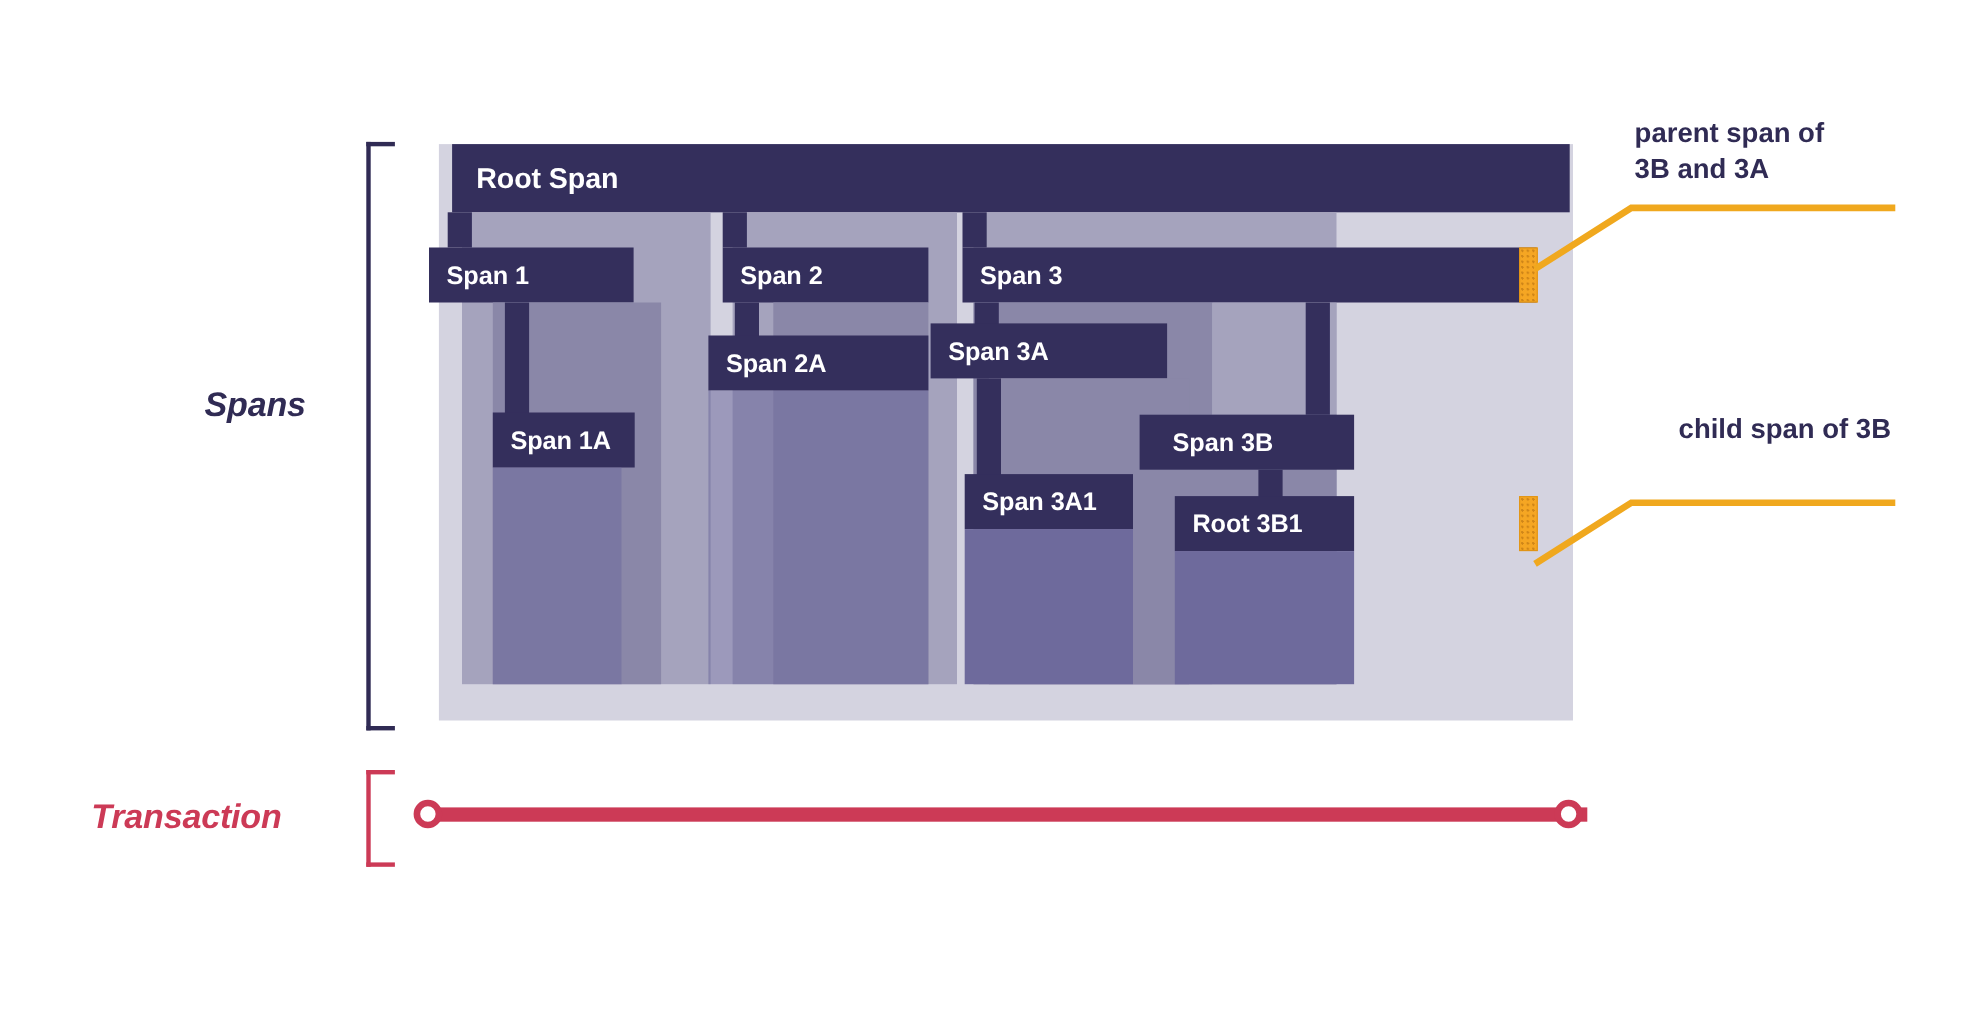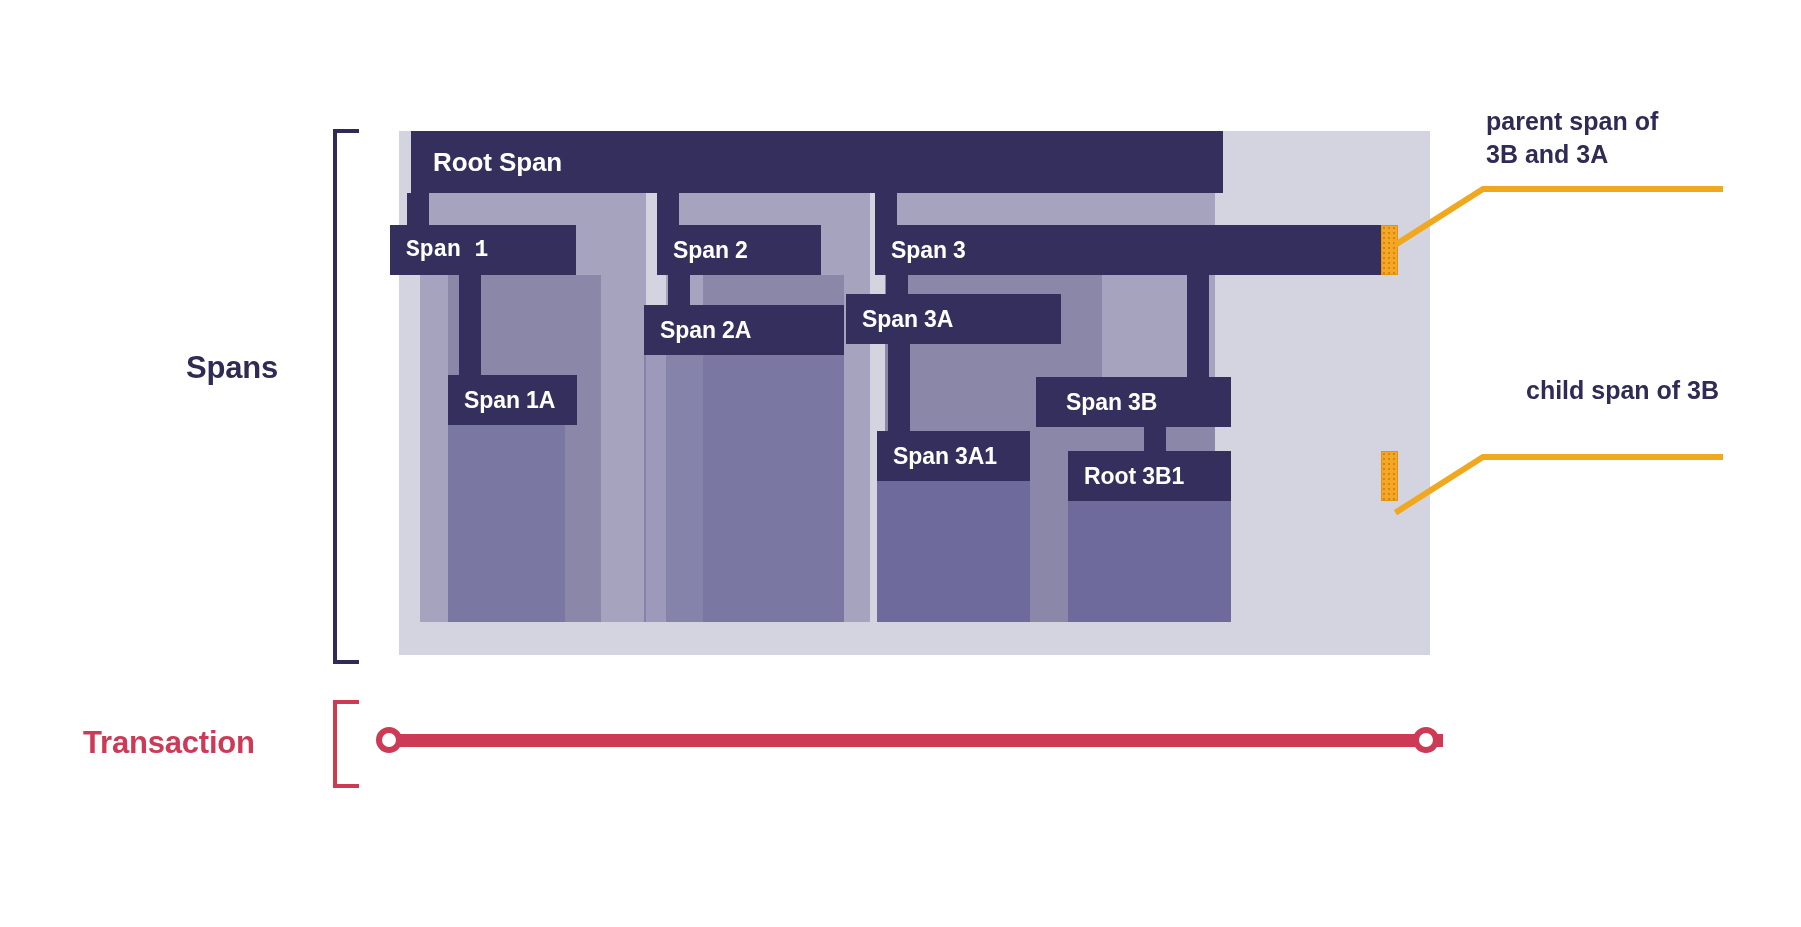--- a/index.html
+++ b/index.html
@@ -21,20 +21,21 @@
     position: absolute;
     inset: 0;
   }
 
   
   .section-label {
     position: absolute;
     font-weight: bold;
     letter-spacing: -0.2px;
     white-space: nowrap;
+    font-style: italic;
   }
   #spans-label {
     left: 186px;
     top: 350px;
     font-size: 31px;
     color: #302B54;
   }
   #transaction-label {
     left: 83px;
     top: 725px;
@@ -164,37 +165,37 @@
   <div class="bracket" id="transaction-bracket"></div>
 
   <div id="transaction-bar-line"></div>
   <div class="txn-node" id="txn-node-start"></div>
   <div class="txn-node" id="txn-node-end"></div>
 
   <div id="waterfall">
 
     <div class="fill fill-l0" style="left:-12px; top:0px; width:1031px; height:524px;"></div>
 
-    <div class="span-bar pad-lg" style="left:0px; top:0px; width:812px; height:62px; font-size:26px;">Root Span</div>
+    <div class="span-bar pad-lg" style="left:0px; top:0px; width:1016px; height:62px; font-size:26px;">Root Span</div>
 
     <div class="fill fill-l1" style="left:9px; top:62px; width:226px; height:429px;"></div>
 
     <div class="stem" style="left:-4px; top:62px; width:22px; height:32px;"></div>
-    <div class="span-bar" style="left:-21px; top:94px; width:186px; height:50px;font-family:Liberation Mono, monospace;">Span 1</div>
+    <div class="span-bar" style="left:-21px; top:94px; width:186px; height:50px;">Span 1</div>
 
     <div class="fill fill-l2" style="left:37px; top:144px; width:153px; height:347px;"></div>
 
     <div class="stem" style="left:48px; top:144px; width:22px; height:121px;"></div>
     <div class="span-bar" style="left:37px; top:244px; width:129px; height:50px;">Span 1A</div>
 
     <div class="fill fill-l3" style="left:37px; top:294px; width:117px; height:197px; opacity:0.55;"></div>
 
     <div class="fill fill-l1" style="left:255px; top:62px; width:204px; height:429px;"></div>
     <div class="stem" style="left:246px; top:62px; width:22px; height:32px;"></div>
-    <div class="span-bar" style="left:246px; top:94px; width:164px; height:50px;">Span 2</div>
+    <div class="span-bar" style="left:246px; top:94px; width:187px; height:50px;">Span 2</div>
     <div class="fill fill-l2" style="left:292px; top:144px; width:141px; height:347px;"></div>
     <div class="stem" style="left:257px; top:144px; width:22px; height:36px;"></div>
     <div class="span-bar" style="left:233px; top:174px; width:200px; height:50px;">Span 2A</div>
     <div class="fill fill-l3" style="left:233px; top:224px; width:200px; height:267px; opacity:0.55;"></div>
 
     <div class="fill fill-l1" style="left:474px; top:62px; width:330px; height:429px;"></div>
     <div class="stem" style="left:464px; top:62px; width:22px; height:32px;"></div>
     <div class="span-bar" style="left:464px; top:94px; width:522px; height:50px;">Span 3</div>
 
     <div class="marker" style="left:970px; top:94px; width:17px; height:50px;"></div>

